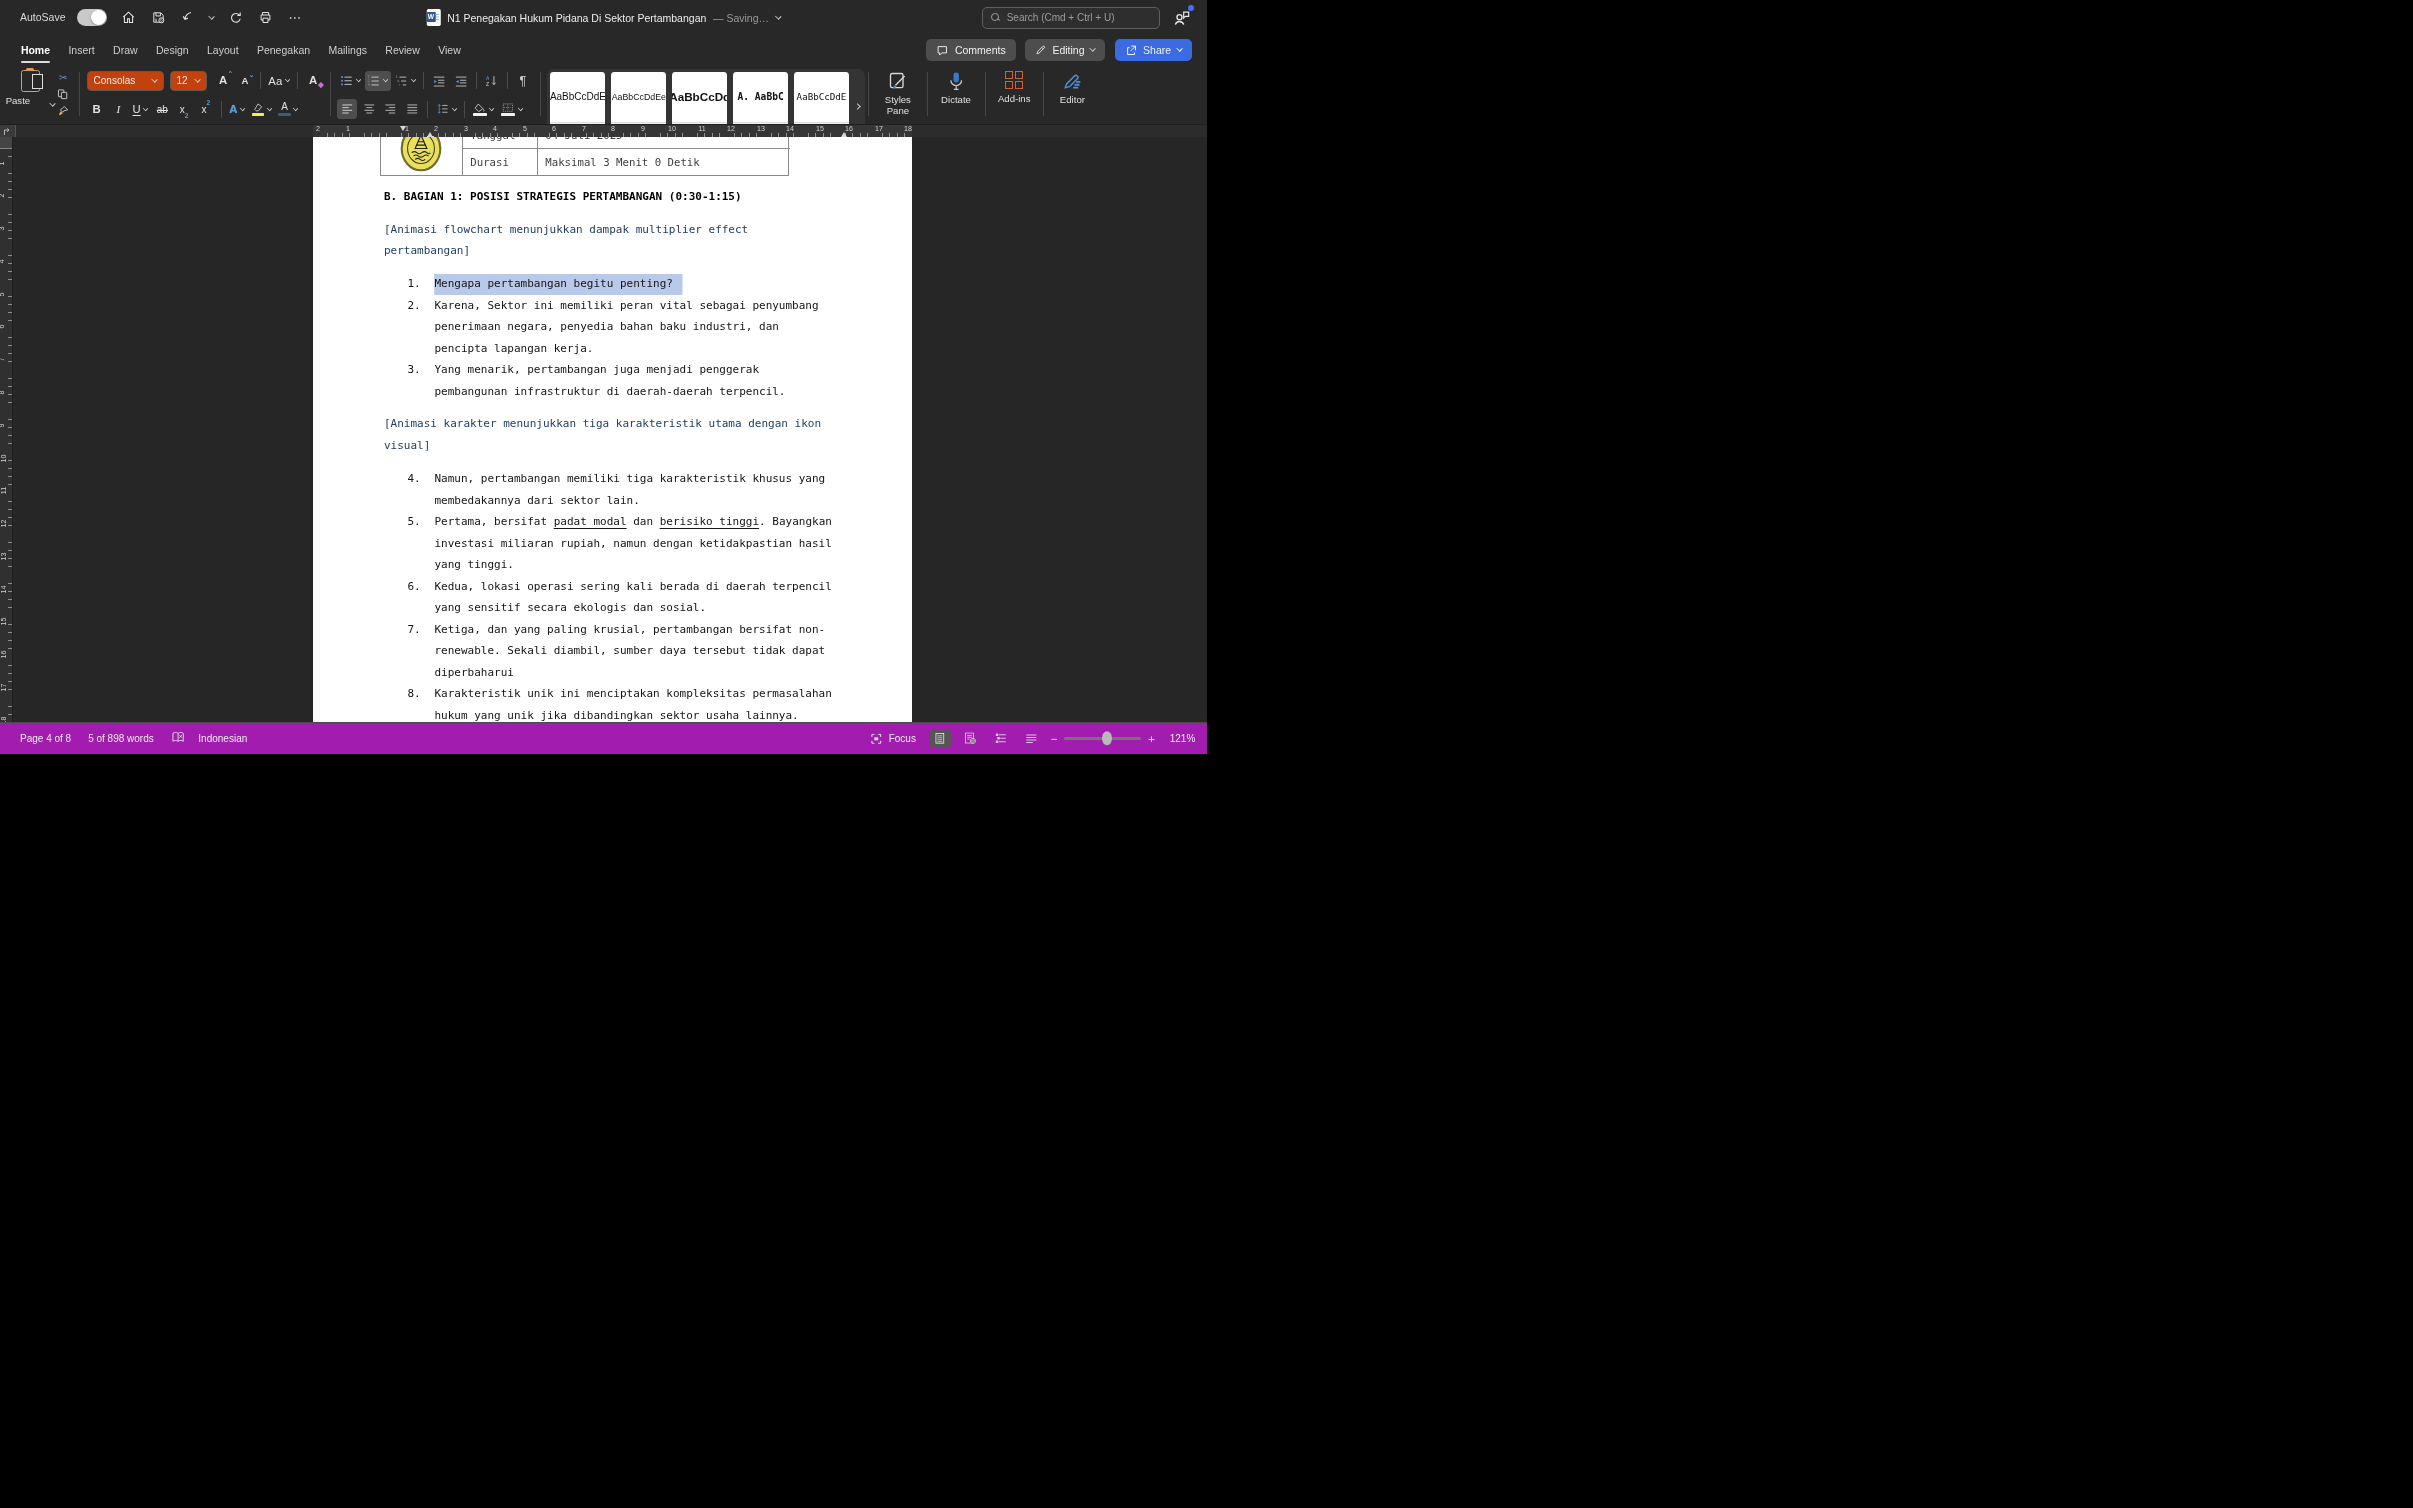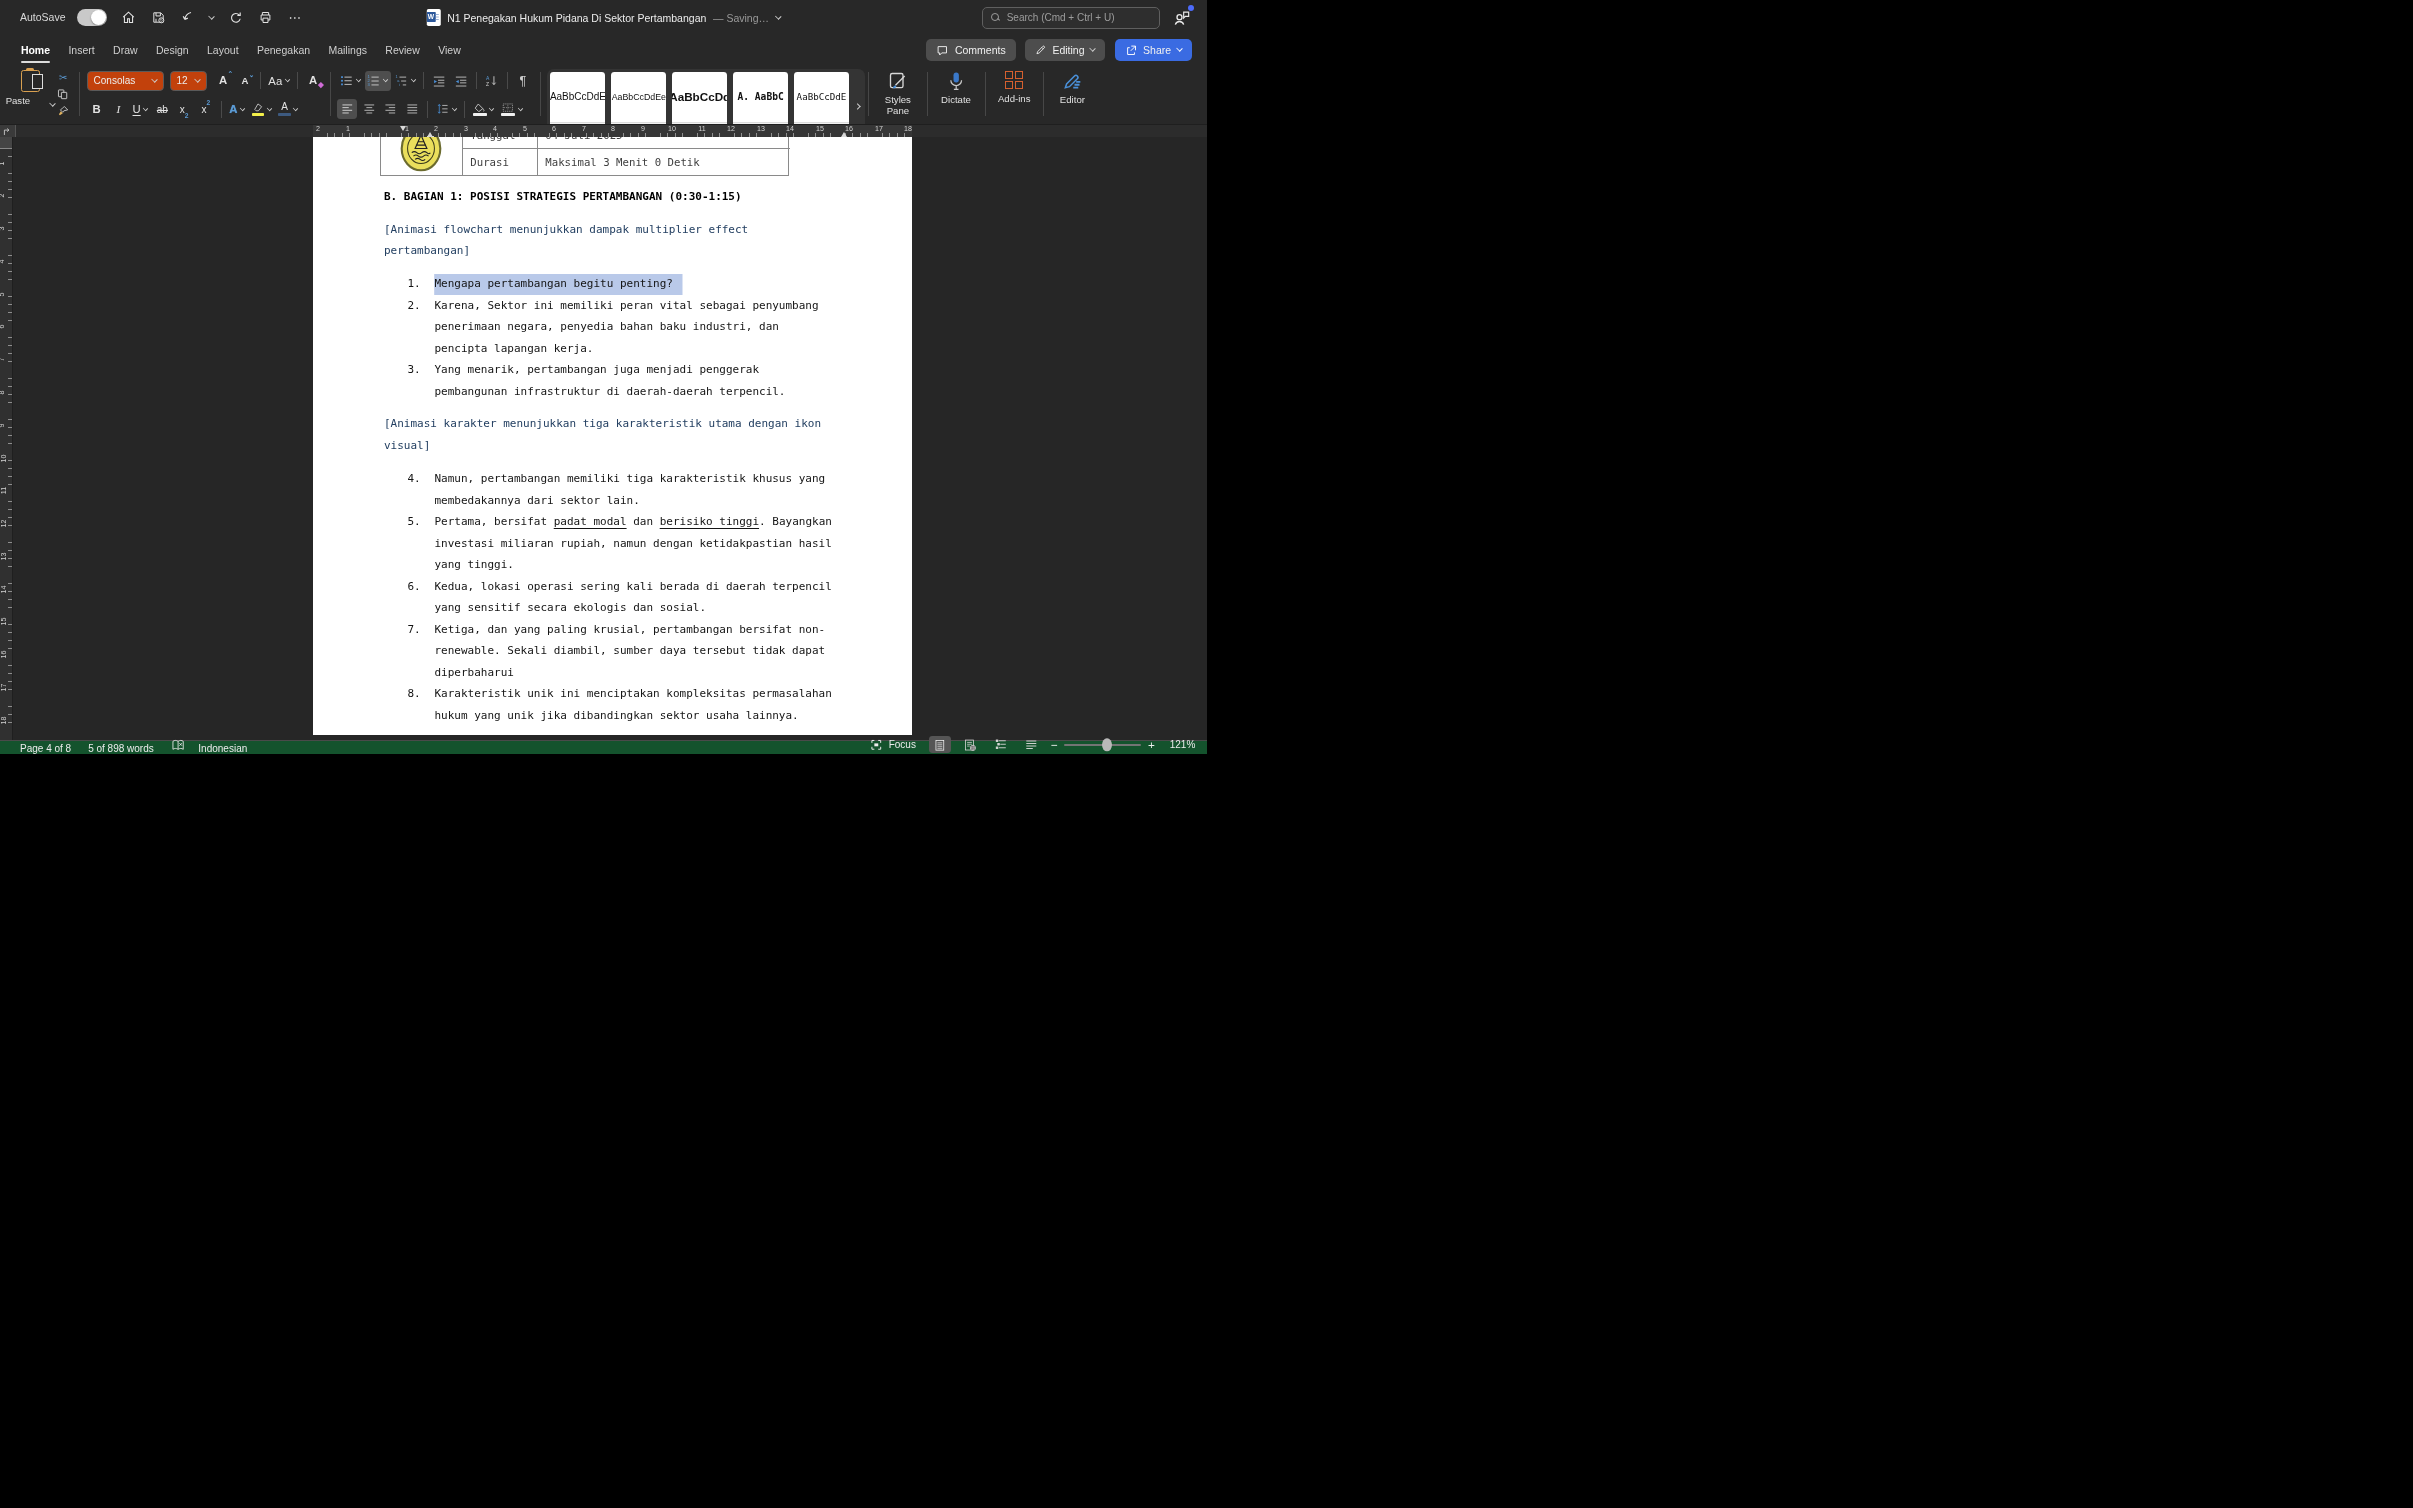--- a/index.html
+++ b/index.html
@@ -113,22 +113,22 @@
   
   .para { white-space:pre; }
   .para.heading { font-weight:bold; margin-top:10px; color:#000; }
   .para.annotation { color:var(--ann); margin:11px 0 11.7px; }
   .para.item { display:flex; }
   .para.item .num { flex:0 0 27px; margin-left:23.5px; }
   .para.item .lines { flex:1; }
   .useg { text-decoration:underline; text-underline-offset:2.9px; text-decoration-thickness:1.1px; }
   .hlseg { background:var(--sel); box-shadow:2.5px 0 0 var(--sel), -0.8px 0 0 var(--sel); padding:3.4px 7.5px 4.2px 0; }
   
-  .statusbar { position:absolute; left:0; bottom:0; width:100%; height:14px; background:#14532d; border-top:0.8px solid #4a4a4a;
-    display:flex; align-items:flex-end; font-size:10px; color:#ececec; }
+  .statusbar { position:absolute; left:0; bottom:0; width:100%; height:32px; background:#a21caf; border-top:0.8px solid #4a4a4a;
+    display:flex; align-items:center; font-size:10px; color:#ececec; }
   .sb-item { margin-left:20px; white-space:nowrap; }
   .sb-right { position:absolute; right:11.7px; display:flex; align-items:center; gap:8.4px; height:18.4px; }
   .sb-ic { display:flex; align-items:center; justify-content:center; width:22px; height:17px; border-radius:3.4px; color:#e8e8e8; }
   .sb-ic.on { background:#555; }
   .focus-wrap { display:flex; align-items:center; gap:5.9px; margin-right:5px; }
   .zoomslider { display:flex; align-items:center; gap:6.7px; }
   .ztrack { position:relative; width:77px; height:2.5px; background:#747474; border-radius:1.7px; }
   .zthumb { position:absolute; top:50%; left:55%; transform:translate(-50%,-50%); width:10px; height:13.4px; border-radius:50%; background:#b9b9b9; }
   .zsign { font-size:11.7px; color:#f0f0f0; line-height:1; }
   .zpct { width:32px; text-align:right; }

